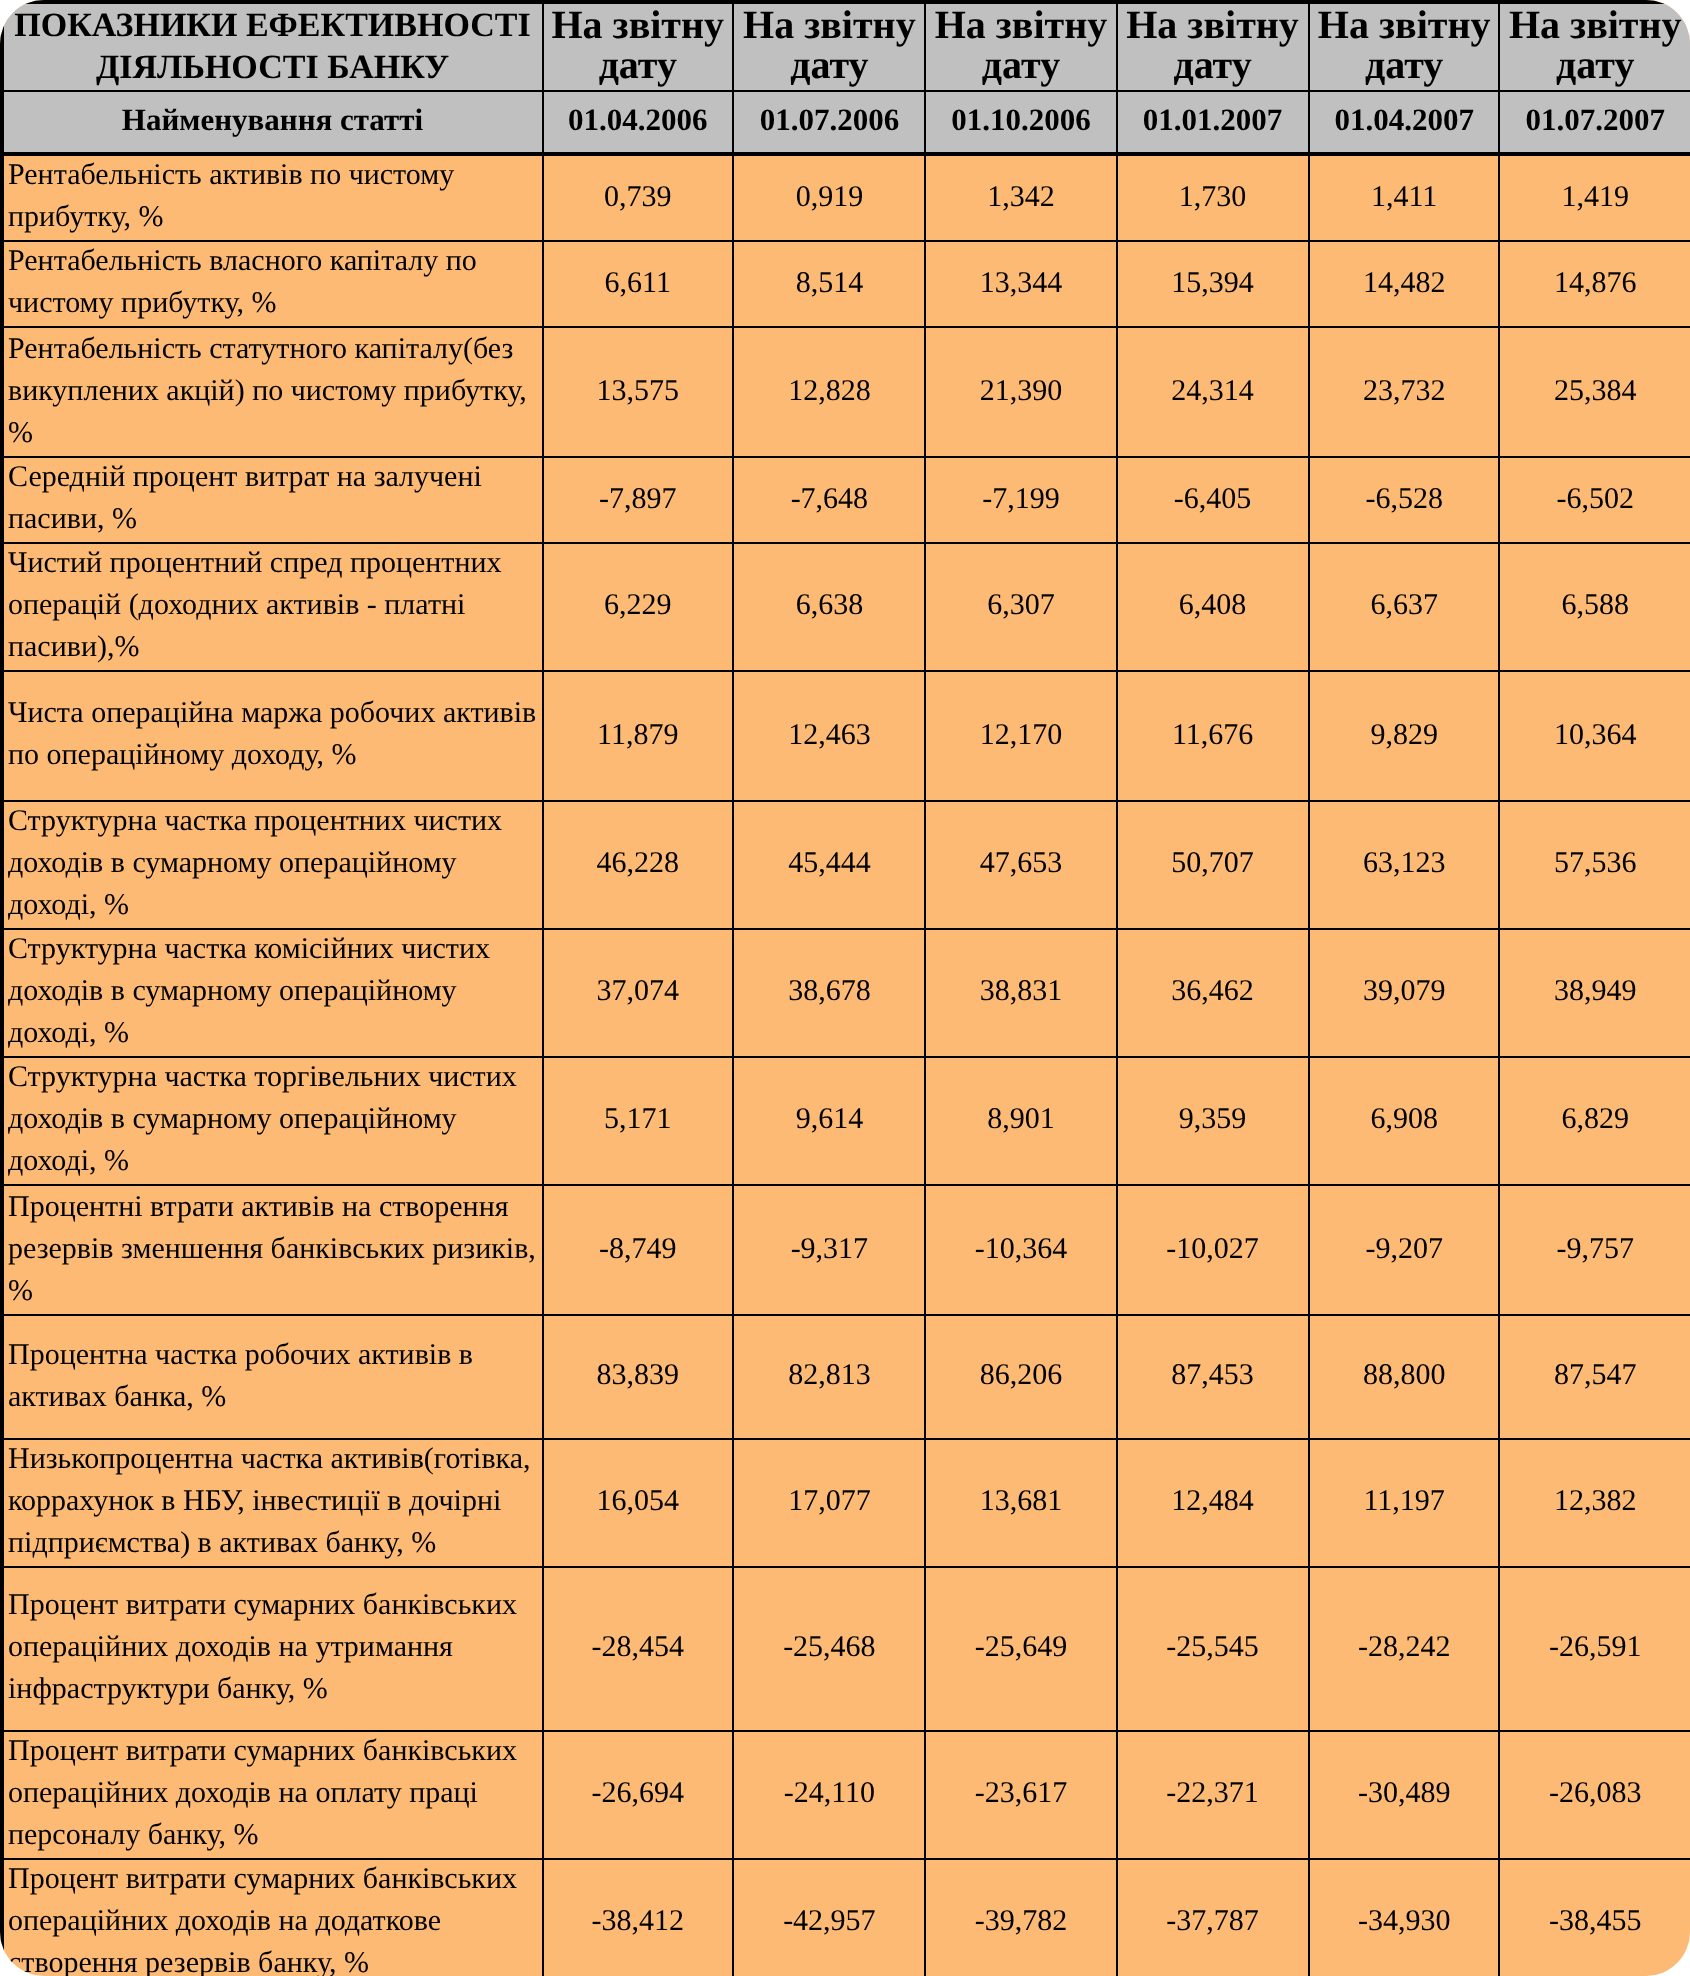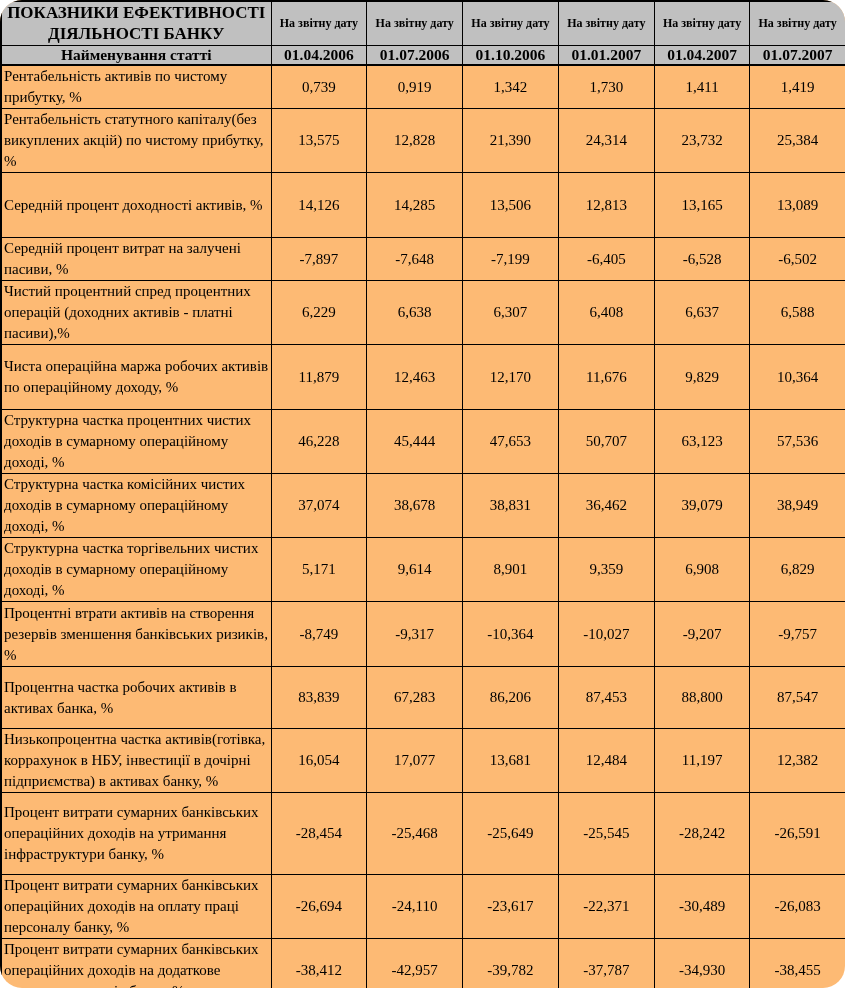--- a/index.html
+++ b/index.html
@@ -33,23 +33,23 @@
   table.indicators { border: 2px solid #000000; }
 
   thead th {
     background: #c0c0c0;
     font-weight: bold;
     text-align: center;
     vertical-align: middle;
     padding: 0 2px;
   }
   tr.hdr-period   { height: 44px; }
-  tr.hdr-period th { font-size: 12px; line-height: 20px; }
+  tr.hdr-period th { font-size: 20px; line-height: 20px; }
   tr.hdr-period th.title-cell { font-size: 17px; line-height: 21px; }
-  tr.hdr-dates    { height: 20px; }
+  tr.hdr-dates    { height: 32px; }
   tr.hdr-dates th { font-size: 15.5px; line-height: 18px; border-bottom: 2px solid #000; }
 
   tbody td.label-cell {
     font-size: 15px;
     line-height: 21px;
     text-align: left;
     vertical-align: middle;
     padding: 0 2px 0 2px;
   }
   tbody td.value-cell {
@@ -117,38 +117,38 @@
     <tr>
           <td class="label-cell">Рентабельність активів по чистому прибутку, %</td>
           <td class="value-cell">0,739</td>
           <td class="value-cell">0,919</td>
           <td class="value-cell">1,342</td>
           <td class="value-cell">1,730</td>
           <td class="value-cell">1,411</td>
           <td class="value-cell">1,419</td>
         </tr>
         <tr>
+          <td class="label-cell">Рентабельність власного капіталу по чистому прибутку, %</td>
+          <td class="value-cell">6,611</td>
+          <td class="value-cell">8,514</td>
+          <td class="value-cell">13,344</td>
+          <td class="value-cell">15,394</td>
+          <td class="value-cell">14,482</td>
+          <td class="value-cell">14,876</td>
+        </tr>
+        <tr>
           <td class="label-cell">Рентабельність статутного капіталу(без викуплених акцій) по чистому прибутку, %</td>
           <td class="value-cell">13,575</td>
           <td class="value-cell">12,828</td>
           <td class="value-cell">21,390</td>
           <td class="value-cell">24,314</td>
           <td class="value-cell">23,732</td>
           <td class="value-cell">25,384</td>
         </tr>
         <tr>
-          <td class="label-cell">Середній процент доходності активів, %</td>
-          <td class="value-cell">14,126</td>
-          <td class="value-cell">14,285</td>
-          <td class="value-cell">13,506</td>
-          <td class="value-cell">12,813</td>
-          <td class="value-cell">13,165</td>
-          <td class="value-cell">13,089</td>
-        </tr>
-        <tr>
           <td class="label-cell">Середній процент витрат на залучені пасиви, %</td>
           <td class="value-cell">-7,897</td>
           <td class="value-cell">-7,648</td>
           <td class="value-cell">-7,199</td>
           <td class="value-cell">-6,405</td>
           <td class="value-cell">-6,528</td>
           <td class="value-cell">-6,502</td>
         </tr>
         <tr>
           <td class="label-cell">Чистий процентний спред процентних операцій (доходних активів - платні пасиви),%</td>
@@ -200,21 +200,21 @@
           <td class="value-cell">-8,749</td>
           <td class="value-cell">-9,317</td>
           <td class="value-cell">-10,364</td>
           <td class="value-cell">-10,027</td>
           <td class="value-cell">-9,207</td>
           <td class="value-cell">-9,757</td>
         </tr>
         <tr>
           <td class="label-cell">Процентна частка робочих активів в активах банка, %</td>
           <td class="value-cell">83,839</td>
-          <td class="value-cell">67,283</td>
+          <td class="value-cell">82,813</td>
           <td class="value-cell">86,206</td>
           <td class="value-cell">87,453</td>
           <td class="value-cell">88,800</td>
           <td class="value-cell">87,547</td>
         </tr>
         <tr>
           <td class="label-cell">Низькопроцентна частка активів(готівка, коррахунок в НБУ, інвестиції в дочірні підприємства) в активах банку, %</td>
           <td class="value-cell">16,054</td>
           <td class="value-cell">17,077</td>
           <td class="value-cell">13,681</td>

